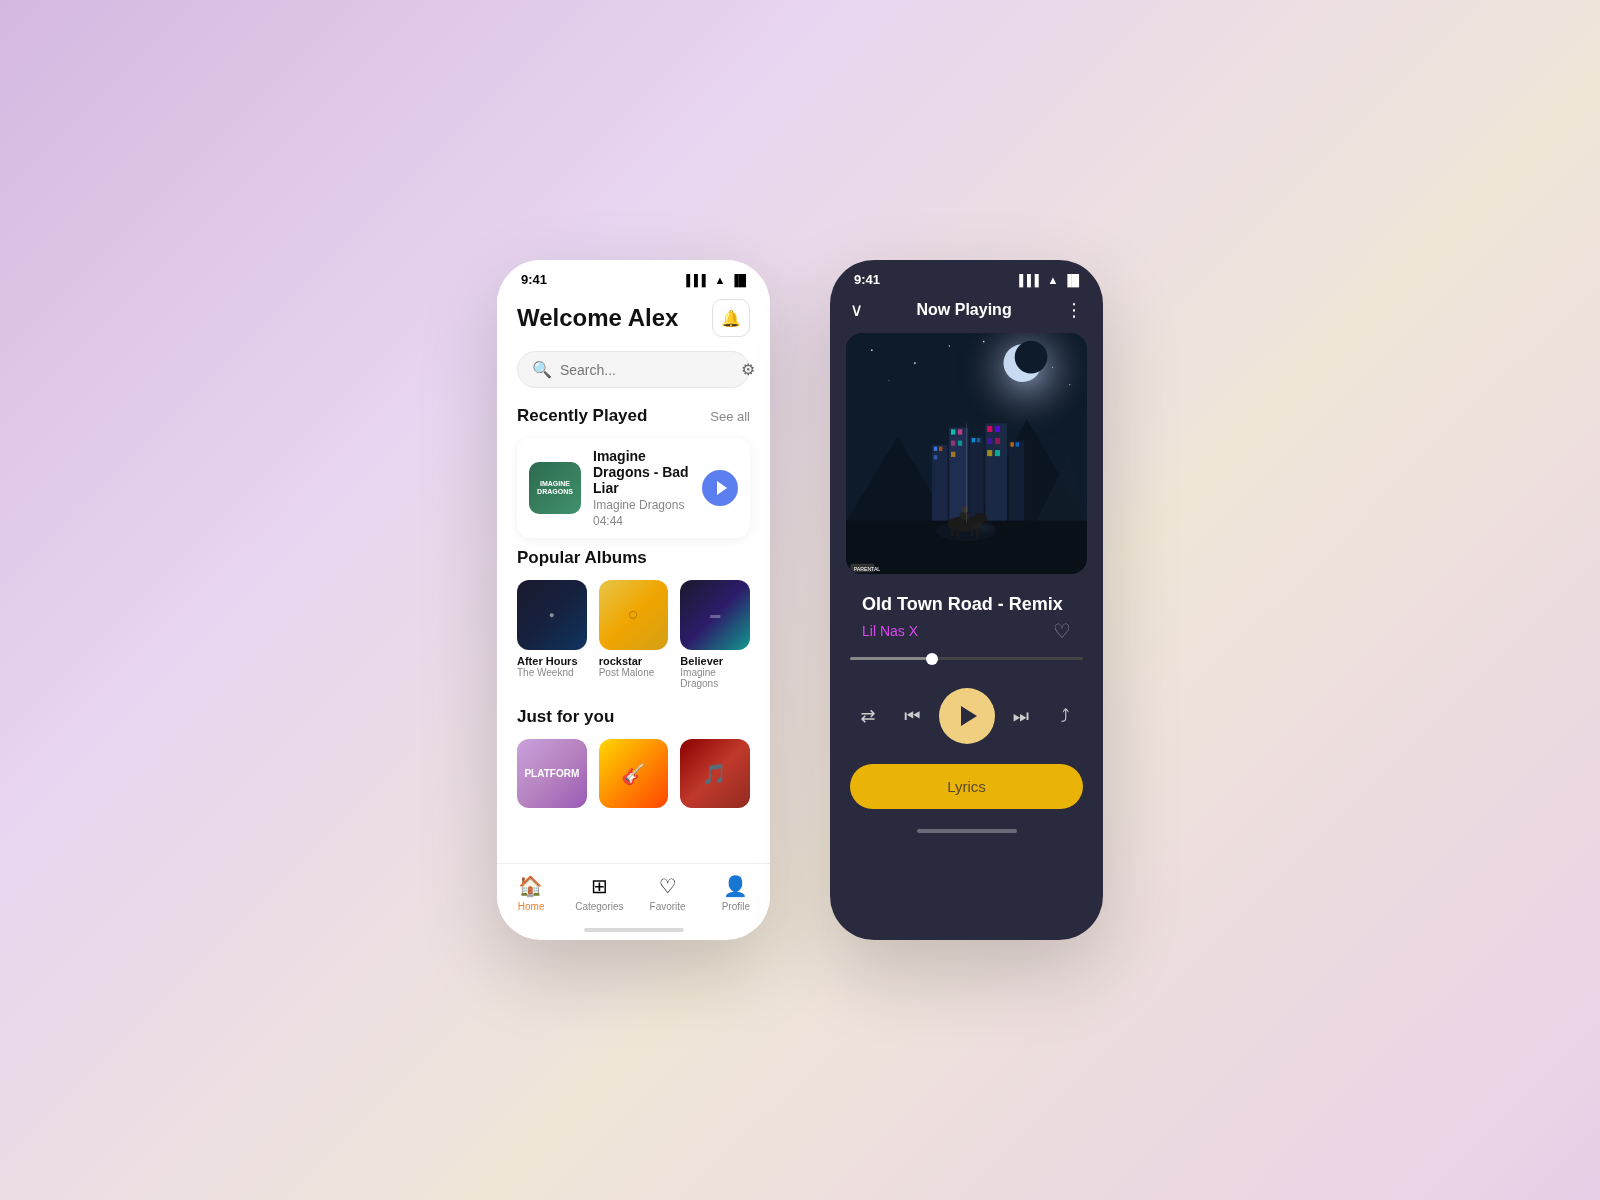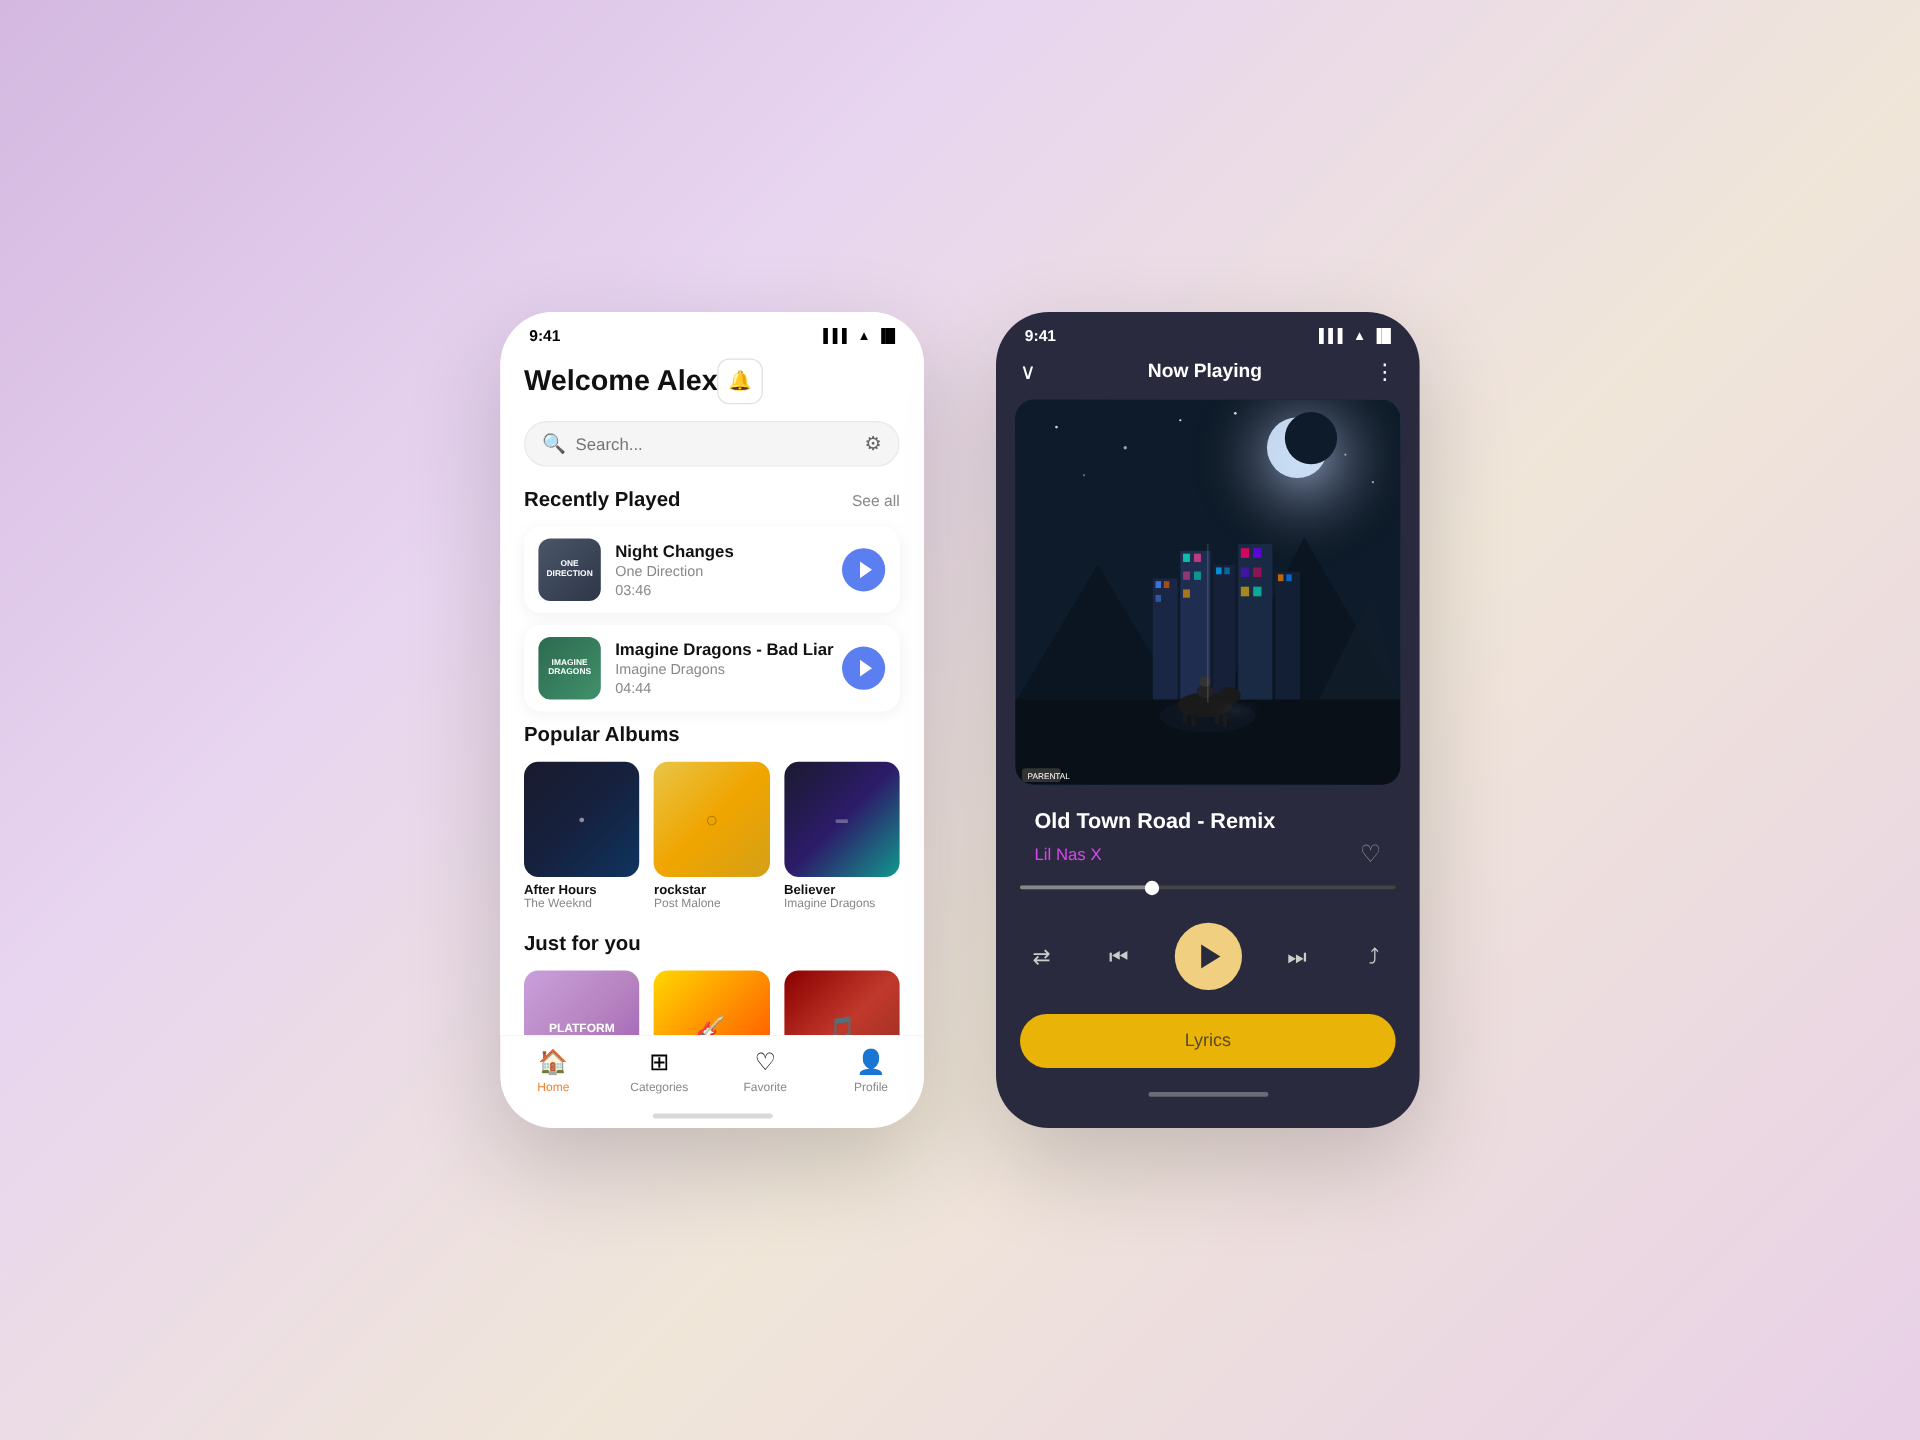--- a/index.html
+++ b/index.html
@@ -9,21 +9,21 @@
       height: 1200px;
       background: linear-gradient(135deg, #d4b8e0 0%, #e8d5f0 30%, #f0e6d8 60%, #e8d0e8 100%);
       display: flex;
       align-items: center;
       justify-content: center;
       font-family: -apple-system, BlinkMacSystemFont, 'Segoe UI', sans-serif;
       gap: 60px;
     }
 
     .phone {
-      width: 353px;
+      width: 273px;
       height: 680px;
       background: white;
       border-radius: 44px;
       box-shadow: 0 30px 80px rgba(0,0,0,0.18);
       overflow: hidden;
       position: relative;
       display: flex;
       flex-direction: column;
     }
 
@@ -55,20 +55,21 @@
       flex: 1;
       overflow-y: auto;
       padding: 8px 20px 0;
       background: white;
     }
 
     .phone-home-content::-webkit-scrollbar { display: none; }
 
     .home-header {
       display: flex;
+      justify-content: space-between;
       align-items: center;
       margin-bottom: 14px;
     }
 
     .home-title {
       font-size: 24px;
       font-weight: 700;
       color: #111;
     }
 
@@ -495,31 +496,20 @@
       <span>🔍</span>
       <input type="text" placeholder="Search..." style="">
       <span class="search-filter-icon">⚙</span>
     </div>
 
     <div class="section-header">
       <span class="section-title">Recently Played</span>
       <span class="see-all">See all</span>
     </div>
 
-    <div class="song-card">
-      <div class="song-thumb-placeholder night-changes-thumb">
-        <span style="font-size:7px;text-align:center;line-height:1.2;">ONE<br>DIRECTION</span>
-      </div>
-      <div class="song-info">
-        <div class="song-name">Night Changes</div>
-        <div class="song-artist">One Direction</div>
-        <div class="song-duration">03:46</div>
-      </div>
-      <div class="play-btn-blue"></div>
-    </div>
 
     <div class="song-card">
       <div class="song-thumb-placeholder bad-liar-thumb">
         <span style="font-size:7px;text-align:center;line-height:1.2;">IMAGINE<br>DRAGONS</span>
       </div>
       <div class="song-info">
         <div class="song-name">Imagine Dragons - Bad Liar</div>
         <div class="song-artist">Imagine Dragons</div>
         <div class="song-duration">04:44</div>
       </div>

